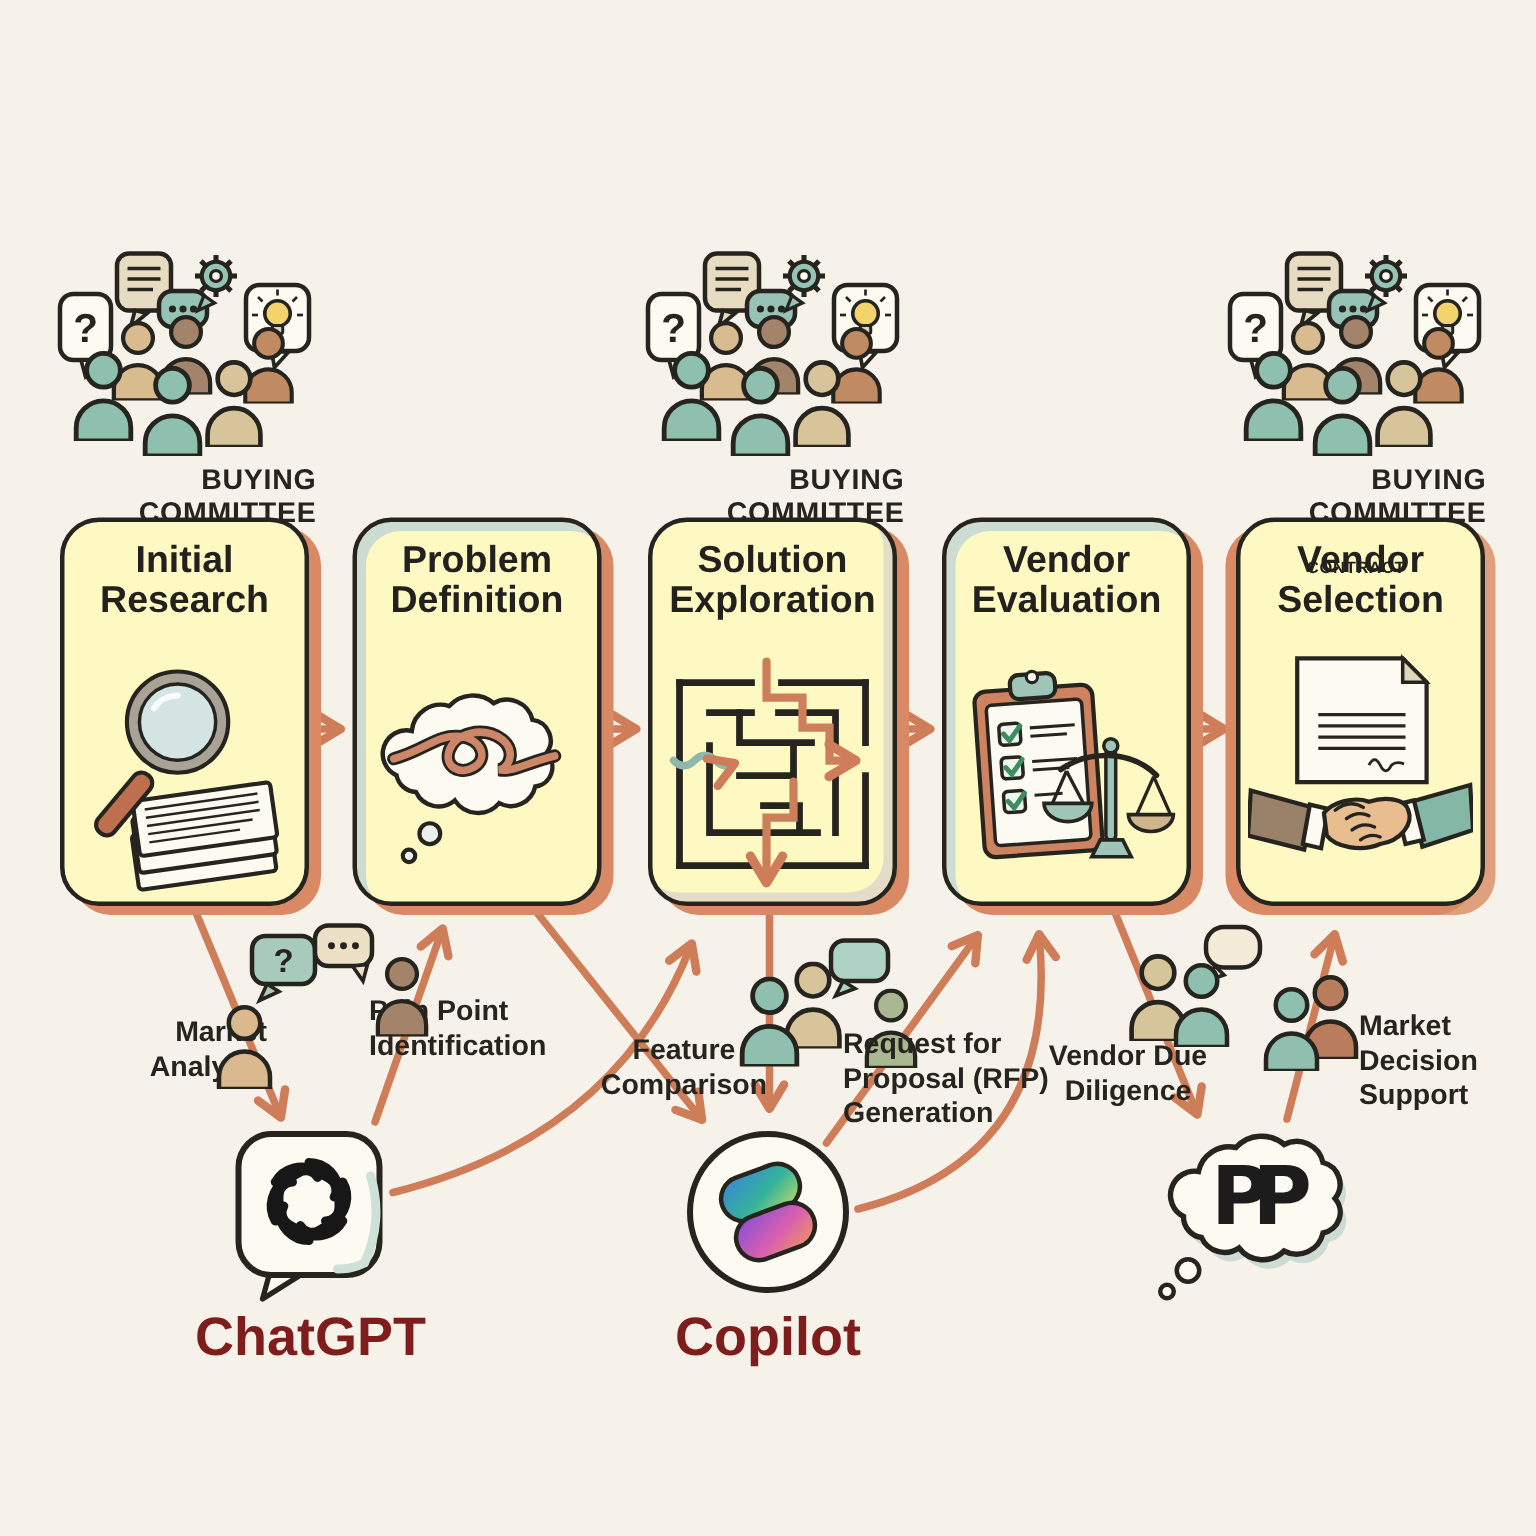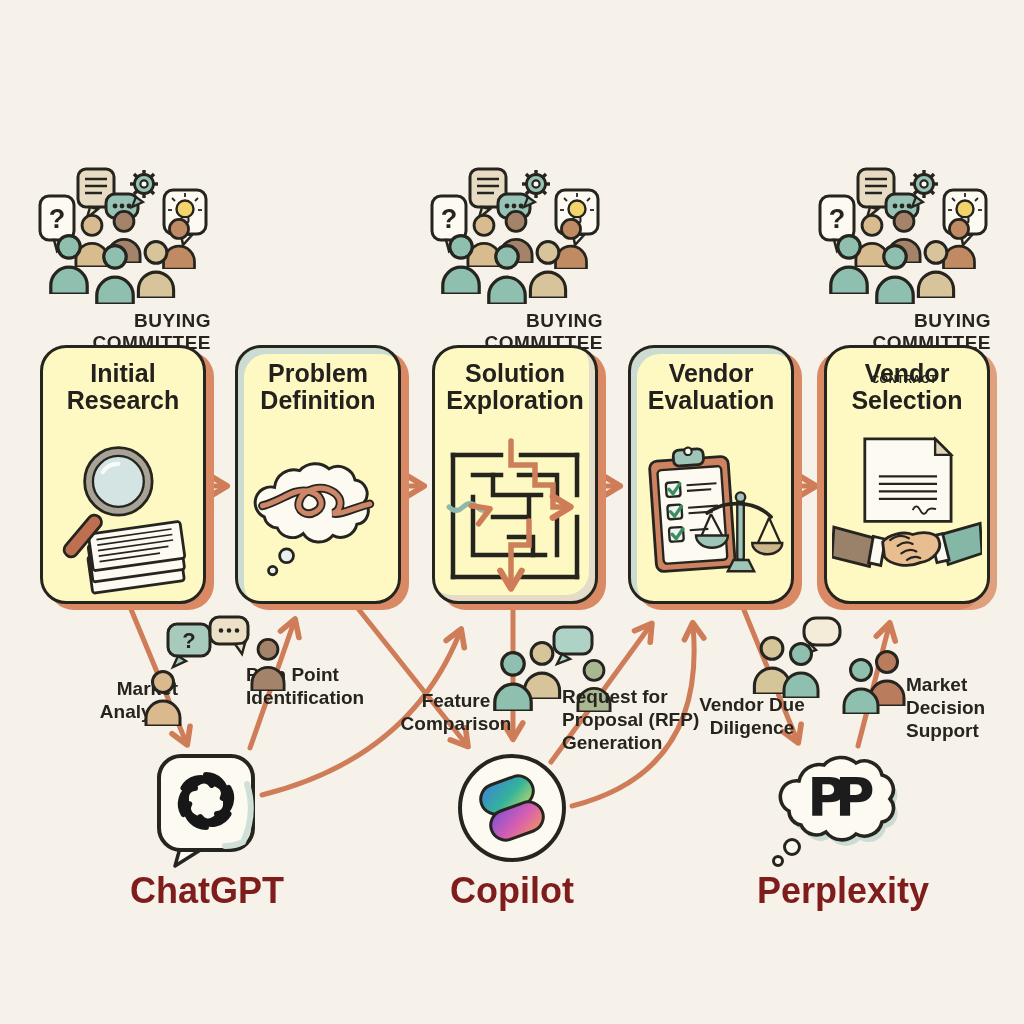--- a/index.html
+++ b/index.html
@@ -365,15 +365,14 @@
 
   <div class="tool" style="left:768px;top:744px;">
     <svg width="134" height="126" viewBox="0 0 134 126">
       <path d="M21,67 A16,16 0 0 1 31,37 A21,21 0 0 1 56,21 A23,23 0 0 1 88,19 A18,18 0 0 1 114,31 A15,15 0 0 1 122,55 A14,14 0 0 1 114,78 A18,18 0 0 1 88,90 A20,20 0 0 1 58,88 A17,17 0 0 1 33,81 A14,14 0 0 1 21,67 Z" transform="translate(4,6)" fill="#ccdcd4"></path>
       <path d="M21,67 A16,16 0 0 1 31,37 A21,21 0 0 1 56,21 A23,23 0 0 1 88,19 A18,18 0 0 1 114,31 A15,15 0 0 1 122,55 A14,14 0 0 1 114,78 A18,18 0 0 1 88,90 A20,20 0 0 1 58,88 A17,17 0 0 1 33,81 A14,14 0 0 1 21,67 Z" fill="#fdfaf2" stroke="#26241f" stroke-width="3.6"></path>
       <circle cx="24" cy="103" r="7.5" fill="#fdfaf2" stroke="#26241f" stroke-width="3"></circle>
       <circle cx="10" cy="117" r="4.5" fill="#fdfaf2" stroke="#26241f" stroke-width="3"></circle>
     </svg>
     <span class="pp-monogram">PP</span>
   </div>
-  <div class="tool-label" style="left:757px;top:870px;width:150px;">Perplexity</div>
 
 </div>
 
 </body></html>

